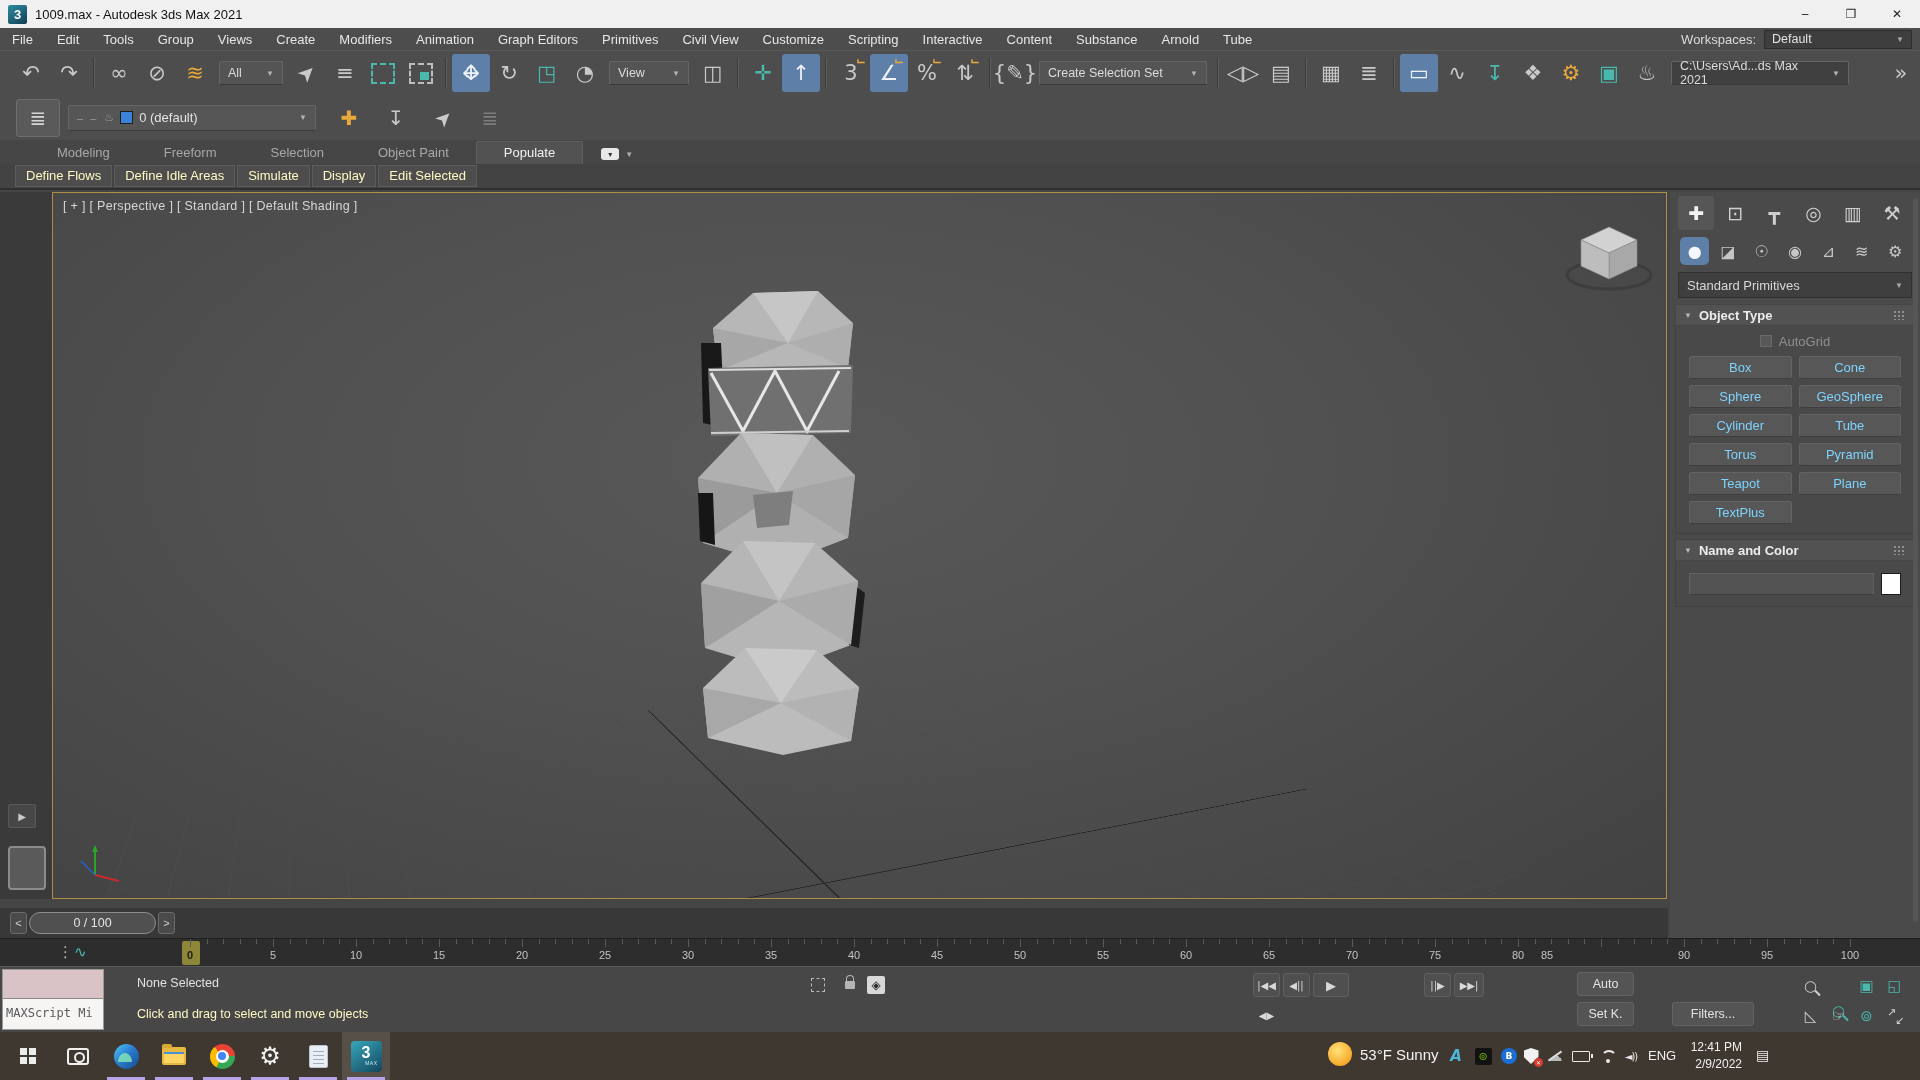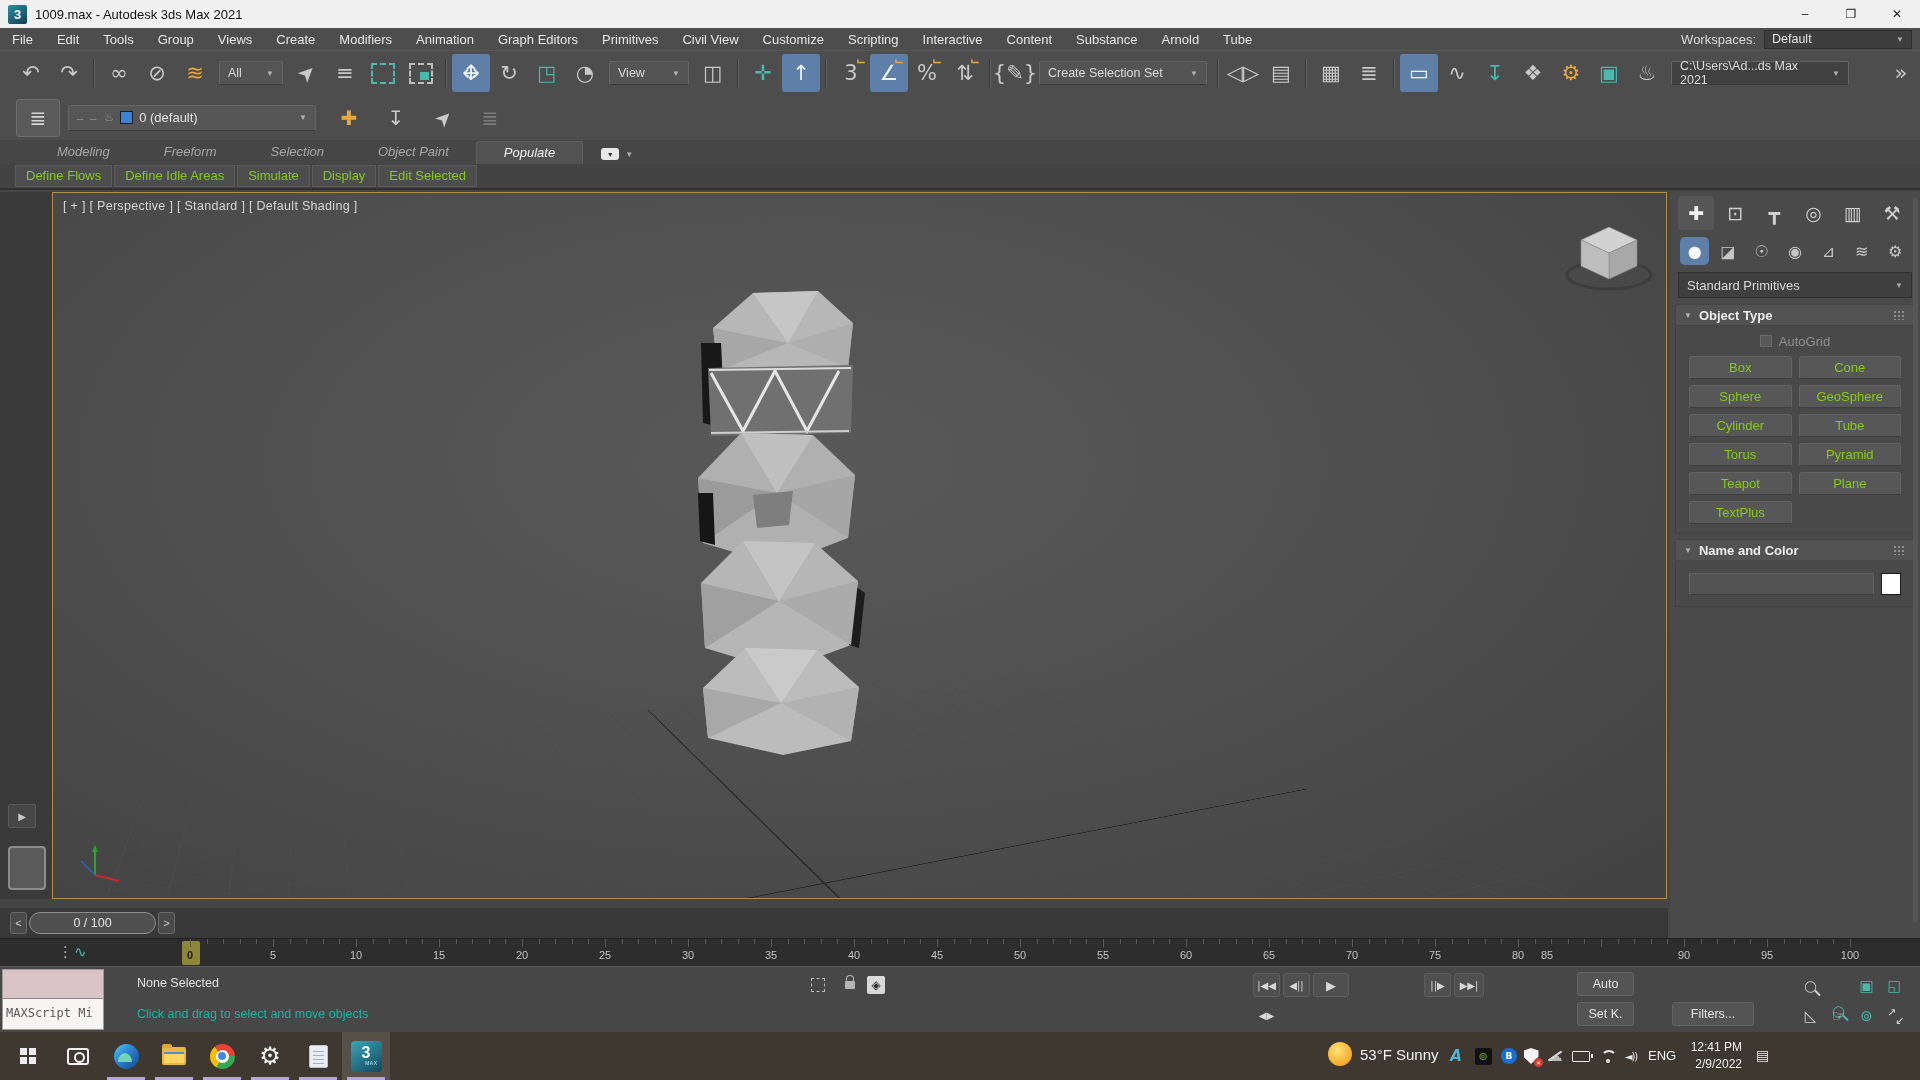--- a/index.html
+++ b/index.html
@@ -55,21 +55,21 @@
   
   .ribbontabs{position:absolute;top:140px;left:0;width:1920px;height:24px;background:#464646;
     display:flex;align-items:flex-end;padding-left:30px;box-sizing:border-box;font-size:13px;color:#a8a8a8;}
   .rtab{padding:3px 27px 4px;white-space:nowrap;}
   .rtab.active{background:#525252;color:#f0f0f0;border:1px solid #5e5e5e;border-bottom:none;border-radius:2px 2px 0 0;}
   .rtab-extra{display:flex;align-items:center;gap:6px;margin-left:18px;padding-bottom:4px;}
   .rtab-extra .chip{width:18px;height:12px;background:#e8e8e8;border-radius:3px;display:flex;align-items:center;justify-content:center;font-size:7px;color:#333;}
   .rtab-extra .car{font-size:8px;color:#b0b0b0;}
   .ribbonbtns{position:absolute;top:164px;left:0;width:1920px;height:26px;background:#434343;
     border-bottom:2px solid #303030;display:flex;align-items:center;padding-left:14px;box-sizing:border-box;font-size:13px;}
-  .rbtn{margin:0 1px;padding:2px 10px 3px;background:#4d4d4d;border:1px solid #5c5c5c;color:#84cc16;white-space:nowrap;}
+  .rbtn{margin:0 1px;padding:2px 10px 3px;background:#4d4d4d;border:1px solid #5c5c5c;color:#fef9c3;white-space:nowrap;}
   
   .left-strip{position:absolute;left:0;top:192px;width:52px;height:707px;background:#3a3a3a;}
   .flyout-btn{position:absolute;left:8px;top:612px;width:26px;height:22px;background:#474747;border:1px solid #5a5a5a;
     border-radius:2px;display:flex;align-items:center;justify-content:center;color:#c8c8c8;font-size:10px;}
   .layout-tab{position:absolute;left:8px;top:654px;width:38px;height:44px;background:#5a5a5a;border:2px solid #8c8c8c;border-radius:4px;box-sizing:border-box;}
   .viewport{position:absolute;left:52px;top:192px;width:1615px;height:707px;box-sizing:border-box;
     border:1px solid #b08e45;overflow:hidden;
     background:radial-gradient(ellipse at 46% 38%,#595959 0%,#505050 45%,#424242 100%);}
   .vp-grid{position:absolute;left:120px;top:40px;width:1300px;height:1300px;
     background-image:repeating-linear-gradient(0deg,#4a4a4a 0 1px,transparent 1px 54px),
@@ -97,21 +97,21 @@
   .rollout{margin:5px 5px 0;}
   .ro-head{height:22px;background:#525252;border:1px solid #454545;border-radius:2px;display:flex;align-items:center;
     padding:0 8px;font-weight:bold;color:#ececec;font-size:13px;gap:7px;box-sizing:border-box;}
   .ro-head .arr{font-size:8px;color:#b5b5b5;}
   .dots{margin-left:auto;width:13px;height:10px;background-image:radial-gradient(#8f8f8f 1px,transparent 1.2px);background-size:4px 4px;}
   .ro-body{background:#494949;border:1px solid #414141;border-top:none;padding:5px 0 9px;}
   .autogrid{display:flex;align-items:center;justify-content:center;gap:7px;color:#8f8f8f;font-size:13px;height:20px;}
   .cb{width:12px;height:12px;background:#585858;border:1px solid #6a6a6a;box-sizing:border-box;}
   .ot-grid{display:grid;grid-template-columns:1fr 1fr;gap:6px 7px;padding:5px 13px 0;}
   .ot-btn{height:21px;background:#575757;border:1px solid #636363;border-bottom-color:#3e3e3e;border-radius:3px;
-    color:#84cc16;font-size:13px;display:flex;align-items:center;justify-content:center;text-align:right;}
+    color:#7dd3fc;font-size:13px;display:flex;align-items:center;justify-content:center;text-align:right;}
   .nc-row{display:flex;gap:7px;padding:7px 13px 2px;}
   .nc-input{flex:1;height:22px;background:#535353;border:1px solid #626262;border-bottom-color:#3e3e3e;box-sizing:border-box;}
   .nc-swatch{width:20px;height:22px;background:#ffffff;border:1px solid #1c1c1c;box-sizing:border-box;}
   
   .trackrow{position:absolute;left:0;top:908px;width:1668px;height:30px;background:#383838;display:flex;align-items:center;}
   .ts-arrow{width:17px;height:22px;background:#4a4a4a;border:1px solid #6b6b6b;border-radius:3px;display:flex;
     align-items:center;justify-content:center;color:#cfcfcf;font-size:11px;box-sizing:border-box;}
   .ts-arrow.first{margin-left:10px;}
   .ts-handle{width:127px;height:22px;background:#505050;border:1px solid #8d8d8d;border-radius:11px;margin:0 2px;
     display:flex;align-items:center;justify-content:center;color:#e4e4e4;font-size:12.5px;box-sizing:border-box;}
@@ -122,21 +122,21 @@
   .tick{position:absolute;top:0;width:1px;background:#5a5a5a;}
   .tick-label{position:absolute;top:10px;transform:translateX(-50%);color:#c2c2c2;font-size:11px;}
   .tick-label.zero{color:#20200f;font-weight:bold;}
   
   .statusbar{position:absolute;left:0;top:966px;width:1920px;height:66px;background:#474747;border-top:1px solid #5a5a5a;box-sizing:border-box;}
   .mxs{position:absolute;left:2px;top:2px;width:102px;height:61px;border:1px solid #9a9a9a;box-sizing:border-box;}
   .mxs-pink{height:29px;background:#d9c3c6;border-bottom:1px solid #8a8a8a;box-sizing:border-box;}
   .mxs-white{height:30px;background:#f7f4f4;color:#5a5a5a;font-family:"DejaVu Sans Mono",monospace;font-size:12px;
     padding:7px 0 0 3px;white-space:nowrap;overflow:hidden;box-sizing:border-box;}
   .st-line1{position:absolute;left:137px;top:9px;color:#e2e2e2;font-size:12.5px;}
-  .st-line2{position:absolute;left:137px;top:40px;color:#14b8a6;font-size:12.5px;}
+  .st-line2{position:absolute;left:137px;top:40px;color:#fef9c3;font-size:12.5px;}
   .mini-ico{position:absolute;width:20px;height:20px;display:flex;align-items:center;justify-content:center;
     color:#c5c5c5;font-family:"DejaVu Sans",sans-serif;}
   .iso-box{width:12px;height:12px;border:1.5px dashed #b9b9b9;}
   .lockbody{width:10px;height:8px;background:#b5b5b5;border-radius:1px;position:relative;margin-top:6px;}
   .lockbody::before{content:"";position:absolute;top:-6px;left:1px;width:6px;height:6px;border:1.5px solid #b5b5b5;
     border-bottom:none;border-radius:4px 4px 0 0;}
   .cube-toggle{width:18px;height:18px;background:#d9d9d9;border-radius:2px;color:#2c2c2c;font-size:12px;
     display:flex;align-items:center;justify-content:center;}
   .pb{position:absolute;height:24px;background:#4f4f4f;border:1px solid #5f5f5f;border-radius:3px;color:#d8d8d8;
     display:flex;align-items:center;justify-content:center;font-size:10px;box-sizing:border-box;font-family:"DejaVu Sans",sans-serif;}
@@ -395,21 +395,21 @@
       <span class="lb">
         <span class="g rot315">➤</span>
       </span>
       <span class="lb">
         <span class="g dim">≣</span>
       </span>
     </span>
 </div>
 
 <div class="ribbontabs">
-  <div style="display:flex;align-items:flex-start;font-style:italic;" id="ribbon-tabs">
+  <div style="display:flex;align-items:center;" id="ribbon-tabs">
       <div class="rtab">Modeling</div>
       <div class="rtab">Freeform</div>
       <div class="rtab">Selection</div>
       <div class="rtab">Object Paint</div>
       <div class="rtab active">Populate</div>
     </div>
   <span class="rtab-extra">
     <span class="chip">▼</span>
     <span class="car">▼</span>
   </span>

